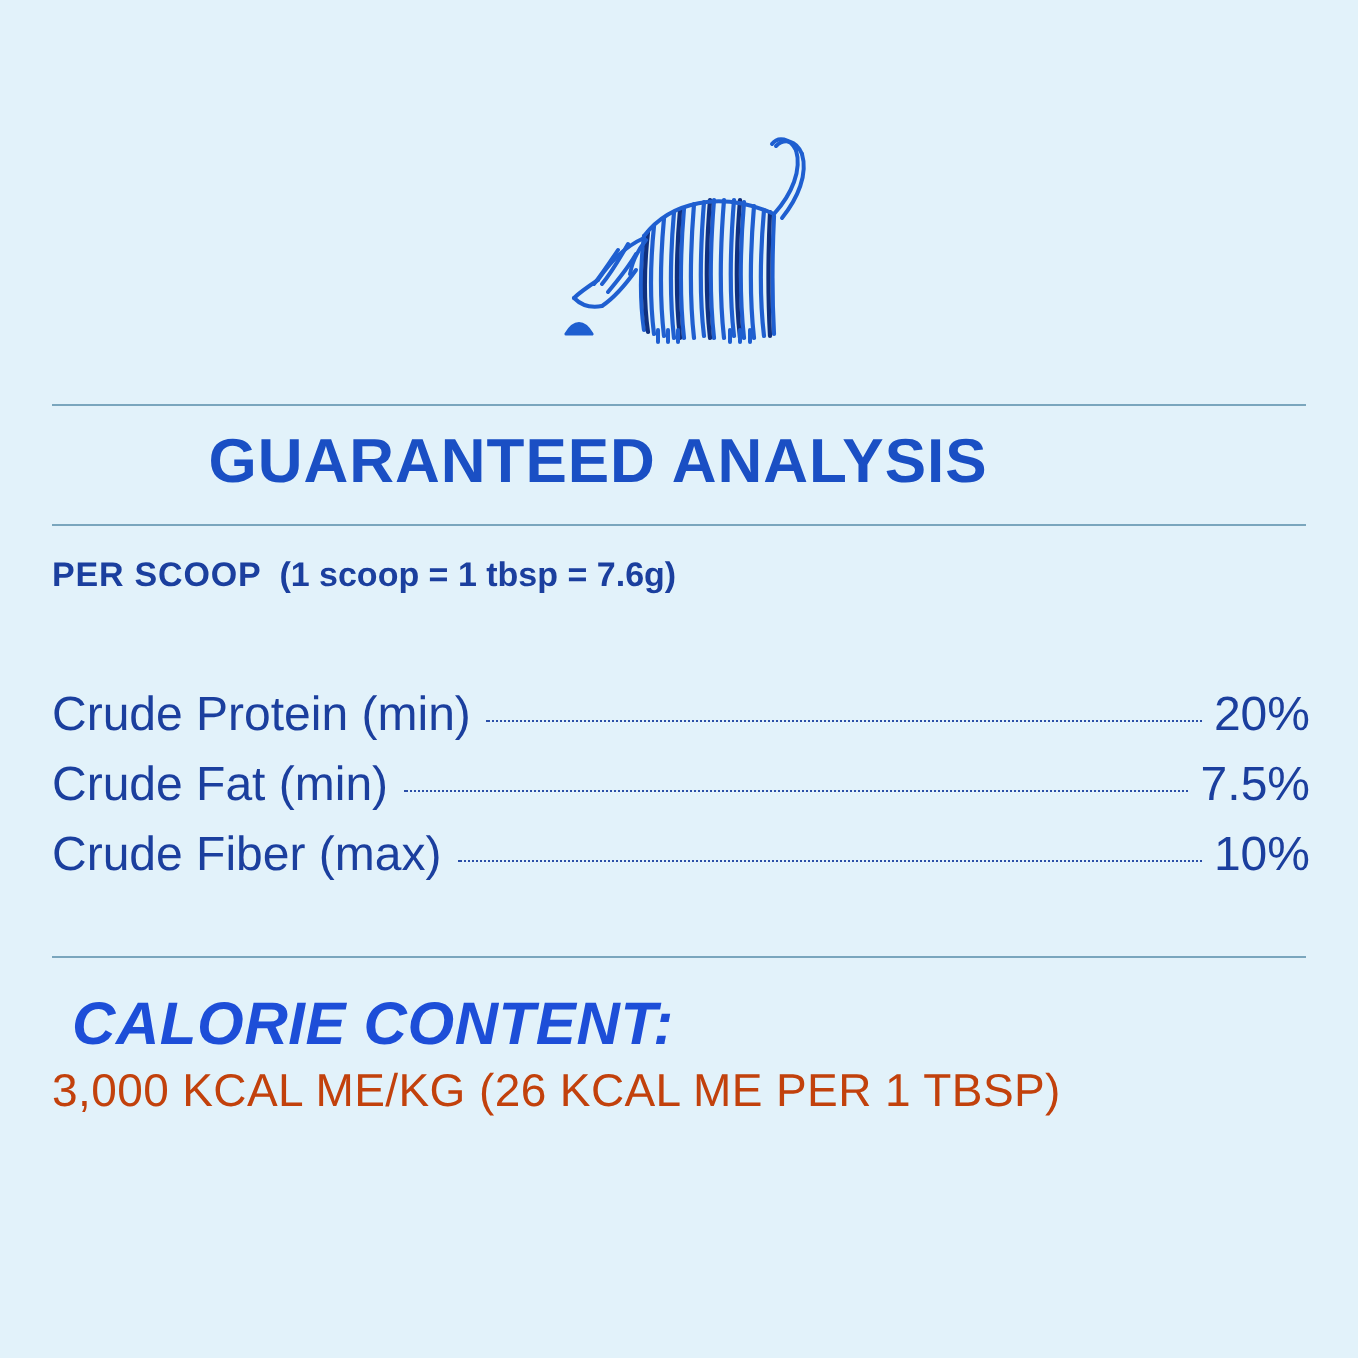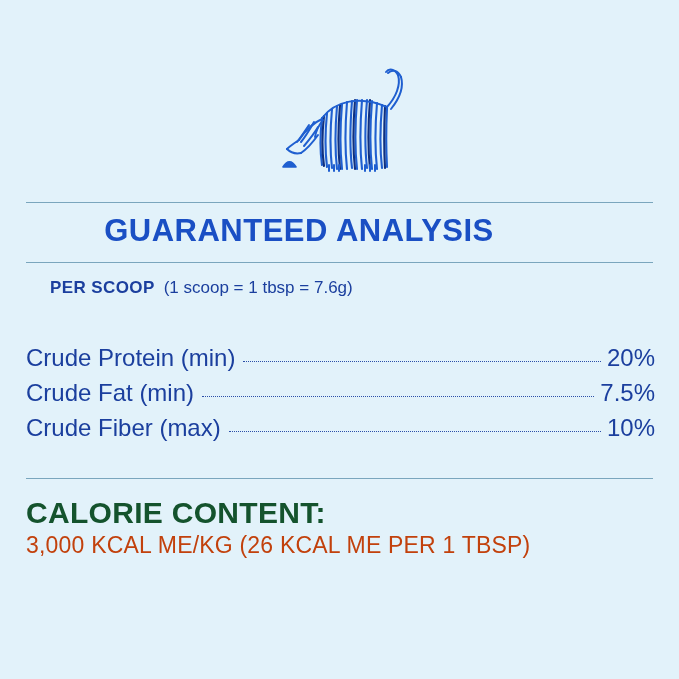--- a/index.html
+++ b/index.html
@@ -63,30 +63,29 @@
 
   .per-scoop-row {
     position: absolute;
     left: 26px;
     top: 277px;
     display: flex;
     align-items: baseline;
     gap: 9px;
     color: #1b3f9e;
     line-height: 22px;
-    margin-left: 24px;
   }
   .per-scoop-label {
     font-size: 17px;
     font-weight: 700;
     letter-spacing: 0.4px;
   }
   .per-scoop-note {
     font-size: 17px;
-    font-weight: 400;
+    font-weight: 700;
   }
 
   
   .nutrients {
     position: absolute;
     left: 26px;
     top: 316px;
     width: 629px;
   }
   .nutrient-row {
@@ -112,27 +111,28 @@
   .nutrient-value {
     font-size: 24px;
     font-weight: 400;
     white-space: nowrap;
     text-align: right;
   }
 
   
   .calorie-title {
     position: absolute;
-    left: 26px;
+    left: 36px;
     top: 496px;
-    color: #14532d;
+    color: #1d4ed8;
     font-size: 30px;
     font-weight: 700;
     letter-spacing: 0.3px;
     line-height: 34px;
+    font-style: italic;
   }
   .calorie-detail {
     position: absolute;
     left: 26px;
     top: 530px;
     color: #c2410c;
     font-size: 23px;
     font-weight: 400;
     letter-spacing: 0.2px;
     line-height: 30px;

